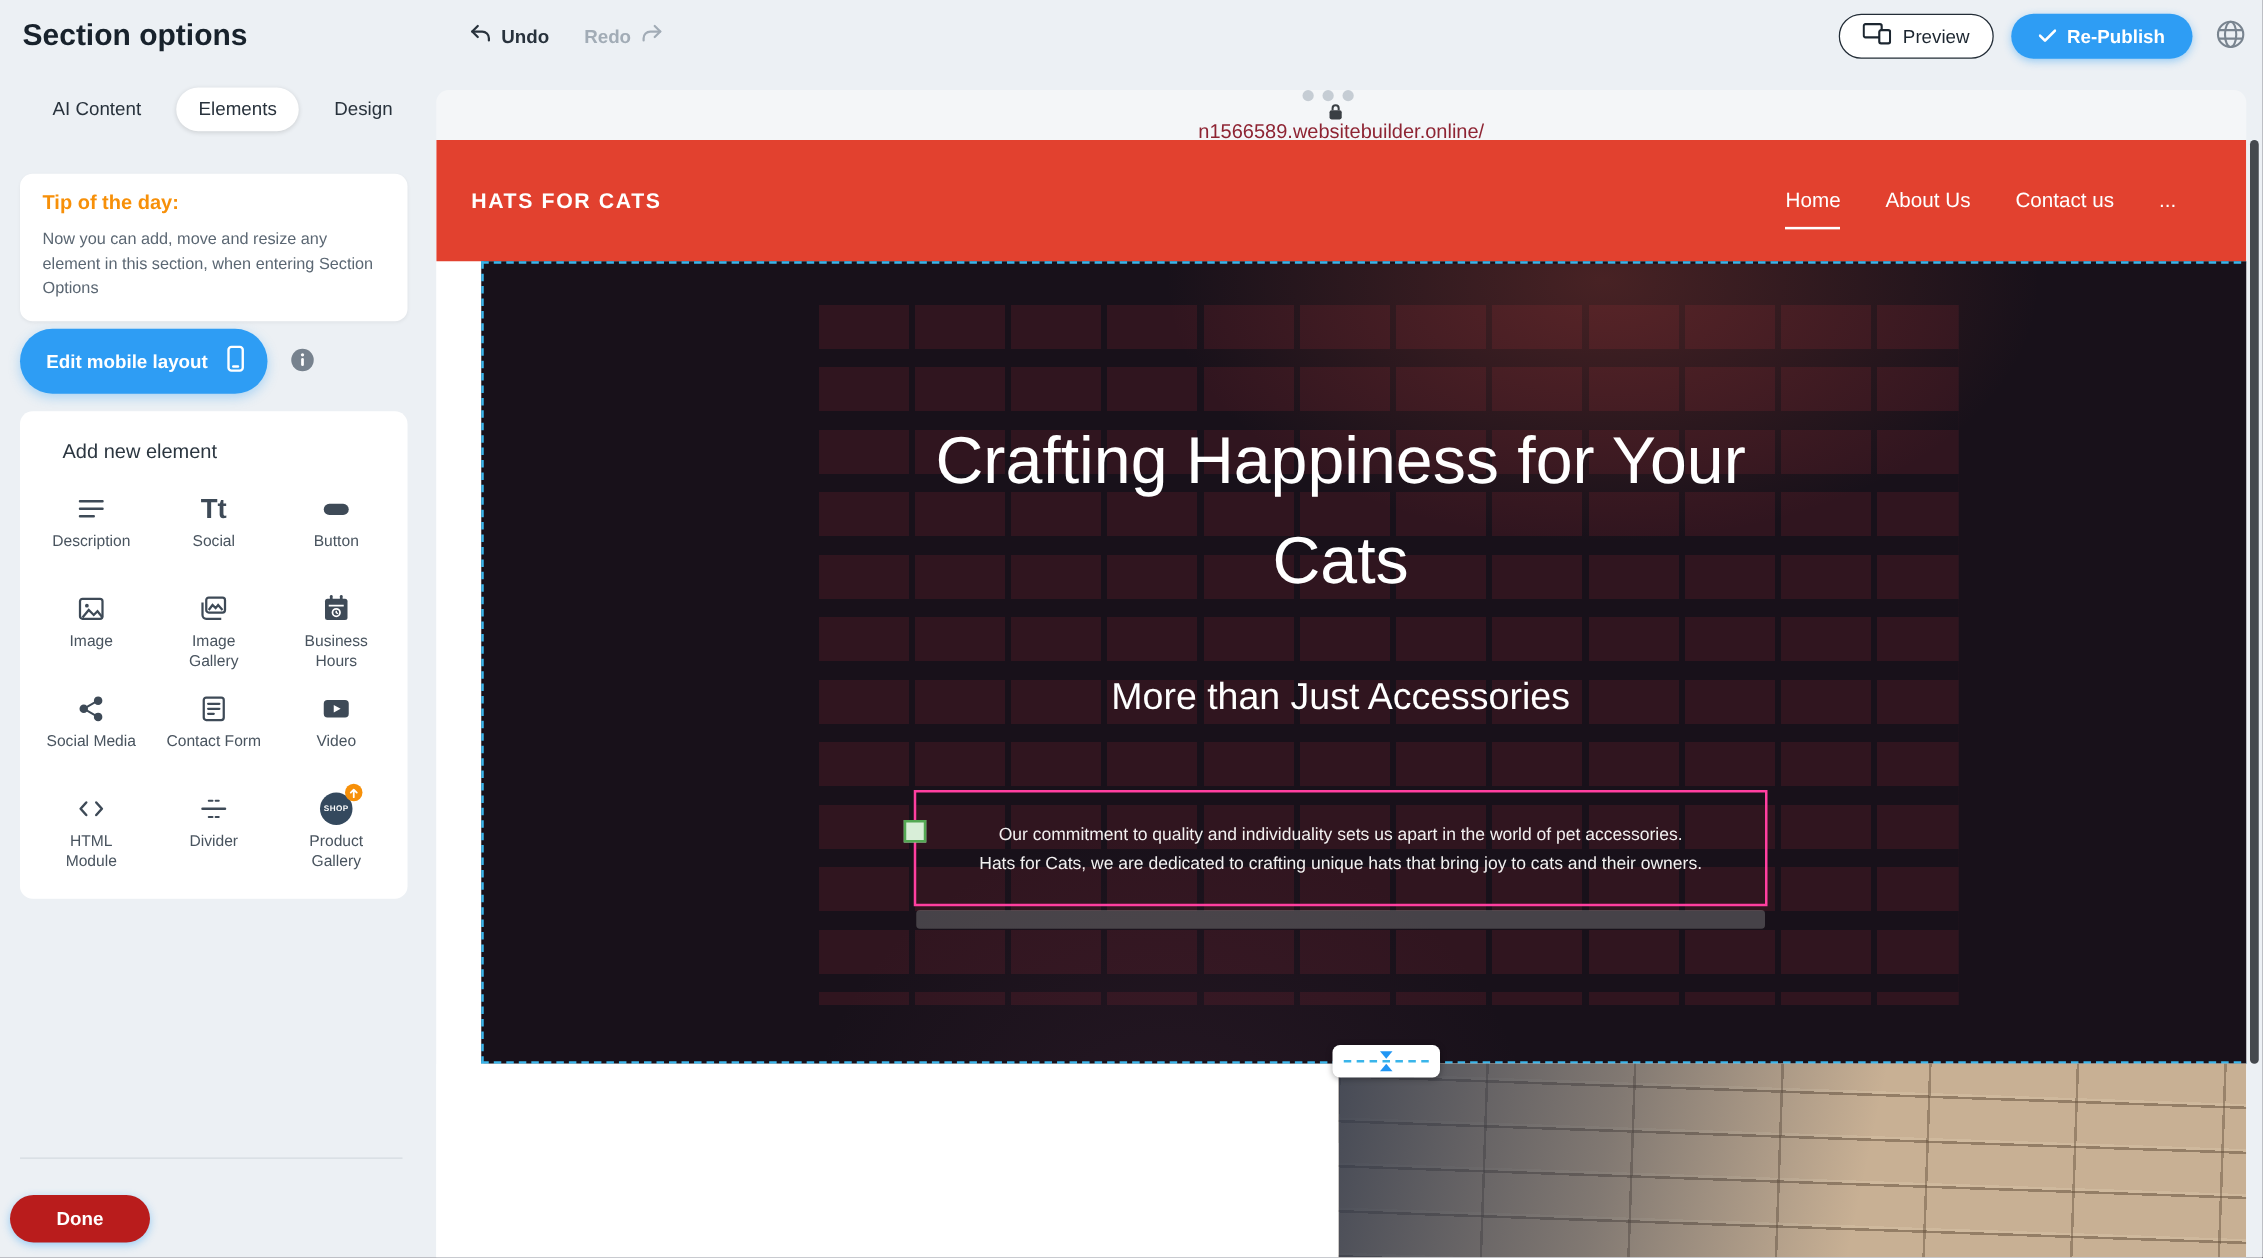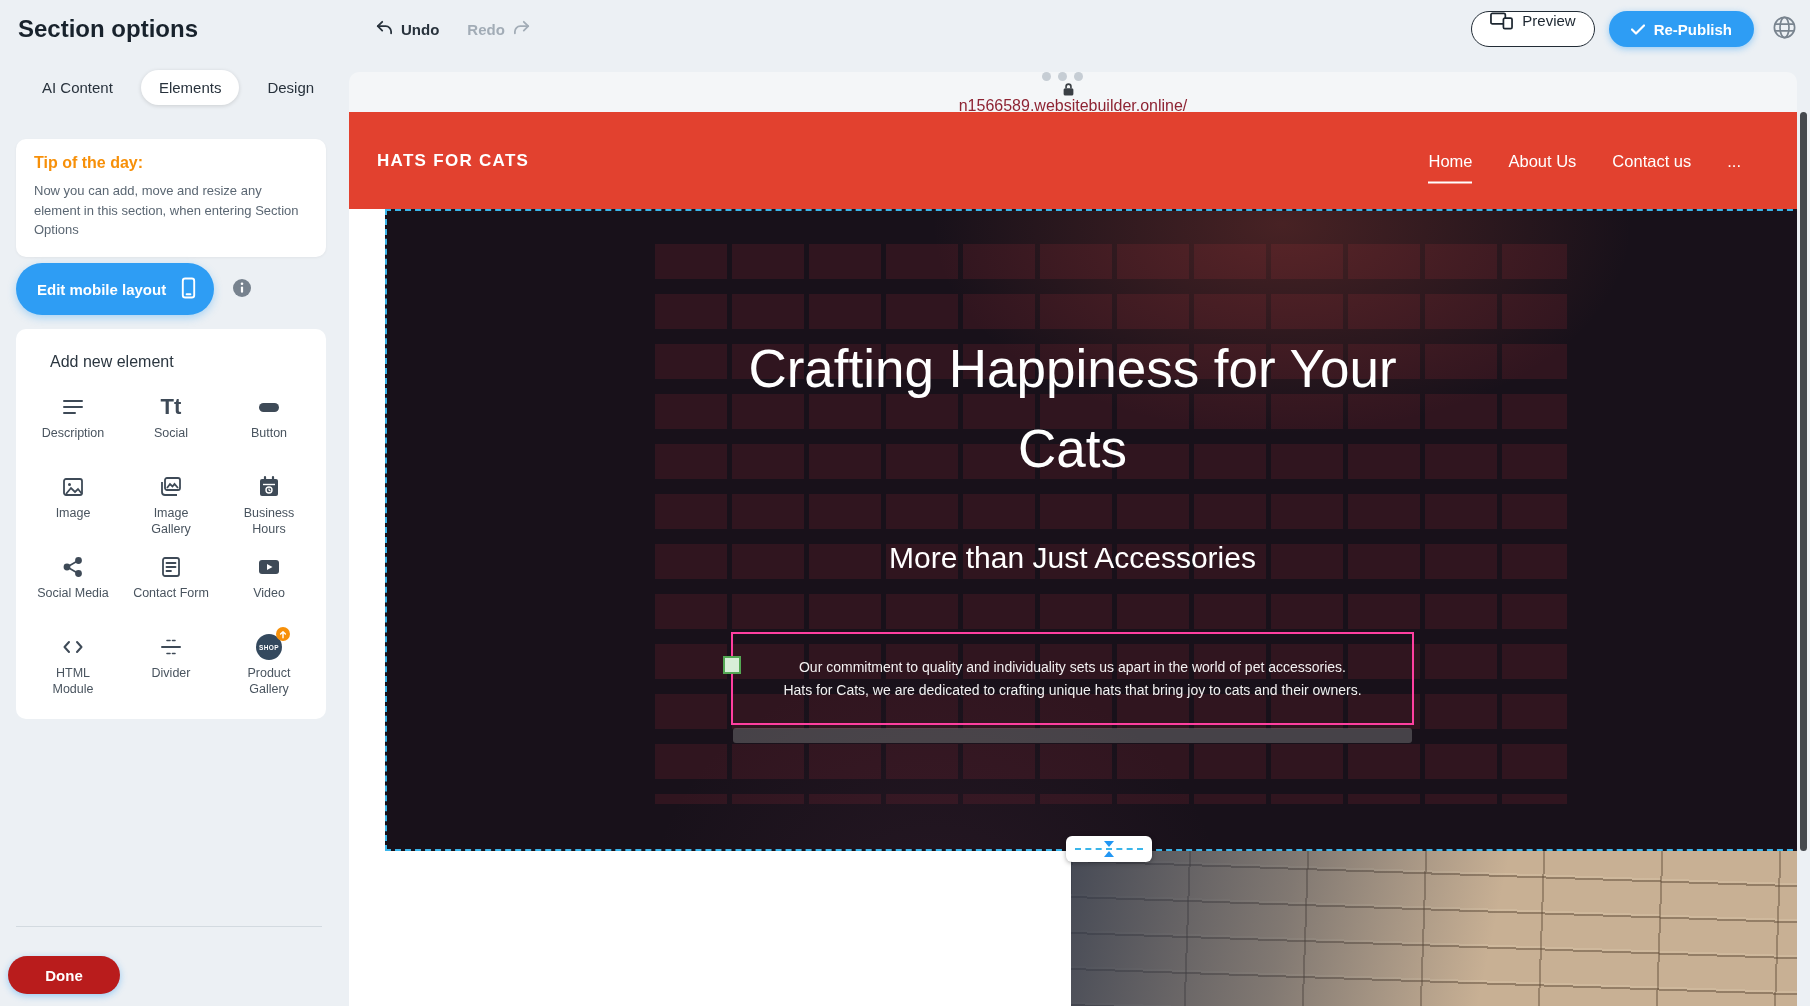--- a/index.html
+++ b/index.html
@@ -9,21 +9,21 @@
 
   button { font-family:"Liberation Sans", sans-serif; cursor:pointer; background:none; border:none; }
 
   
   .topbar { position:absolute; top:0; left:0; right:0; height:58px; }
   .page-title { position:absolute; left:18px; top:50%; transform:translateY(-50%); font-size:24px; font-weight:700; color:#18222c; }
   .history { position:absolute; left:375px; top:0; height:58px; display:flex; align-items:center; gap:28px; }
   .hist-btn { display:flex; align-items:center; gap:8px; font-size:15px; font-weight:700; color:#28323c; }
   .hist-btn.disabled { color:#a2acb6; }
   .topbar-right { position:absolute; right:10px; top:0; height:58px; display:flex; align-items:center; gap:14px; }
-  .preview-btn { display:flex; gap:9px; height:36px; padding:0 18px; background:#fff; border:1.7px solid #222c36; border-radius:18px; font-size:15px; color:#1c2630; }
+  .preview-btn { display:flex; align-items:center; gap:9px; height:36px; padding:0 18px; background:#fff; border:1.7px solid #222c36; border-radius:18px; font-size:15px; color:#1c2630; }
   .republish-btn { display:flex; align-items:center; gap:9px; height:36px; padding:0 22px; background:#2e9df4; border-radius:18px; color:#fff; font-size:15px; font-weight:600; box-shadow:0 2px 7px rgba(46,157,244,.45); }
   .globe-btn { width:32px; height:32px; display:flex; align-items:center; justify-content:center; }
 
   
   .sidebar { position:absolute; top:58px; left:0; width:348px; bottom:0; }
   .tabs { position:absolute; top:12px; left:24px; display:flex; align-items:center; gap:10px; }
   .tab { padding:9px 18px; font-size:15px; color:#28323c; border-radius:18px; }
   .tab.active { background:#fff; box-shadow:0 1px 4px rgba(0,0,0,.14); }
 
   .tip-card { position:absolute; top:81px; left:16px; width:310px; background:#fff; border-radius:10px; padding:15px 18px 17px; box-shadow:0 1px 3px rgba(0,0,0,.05); }

